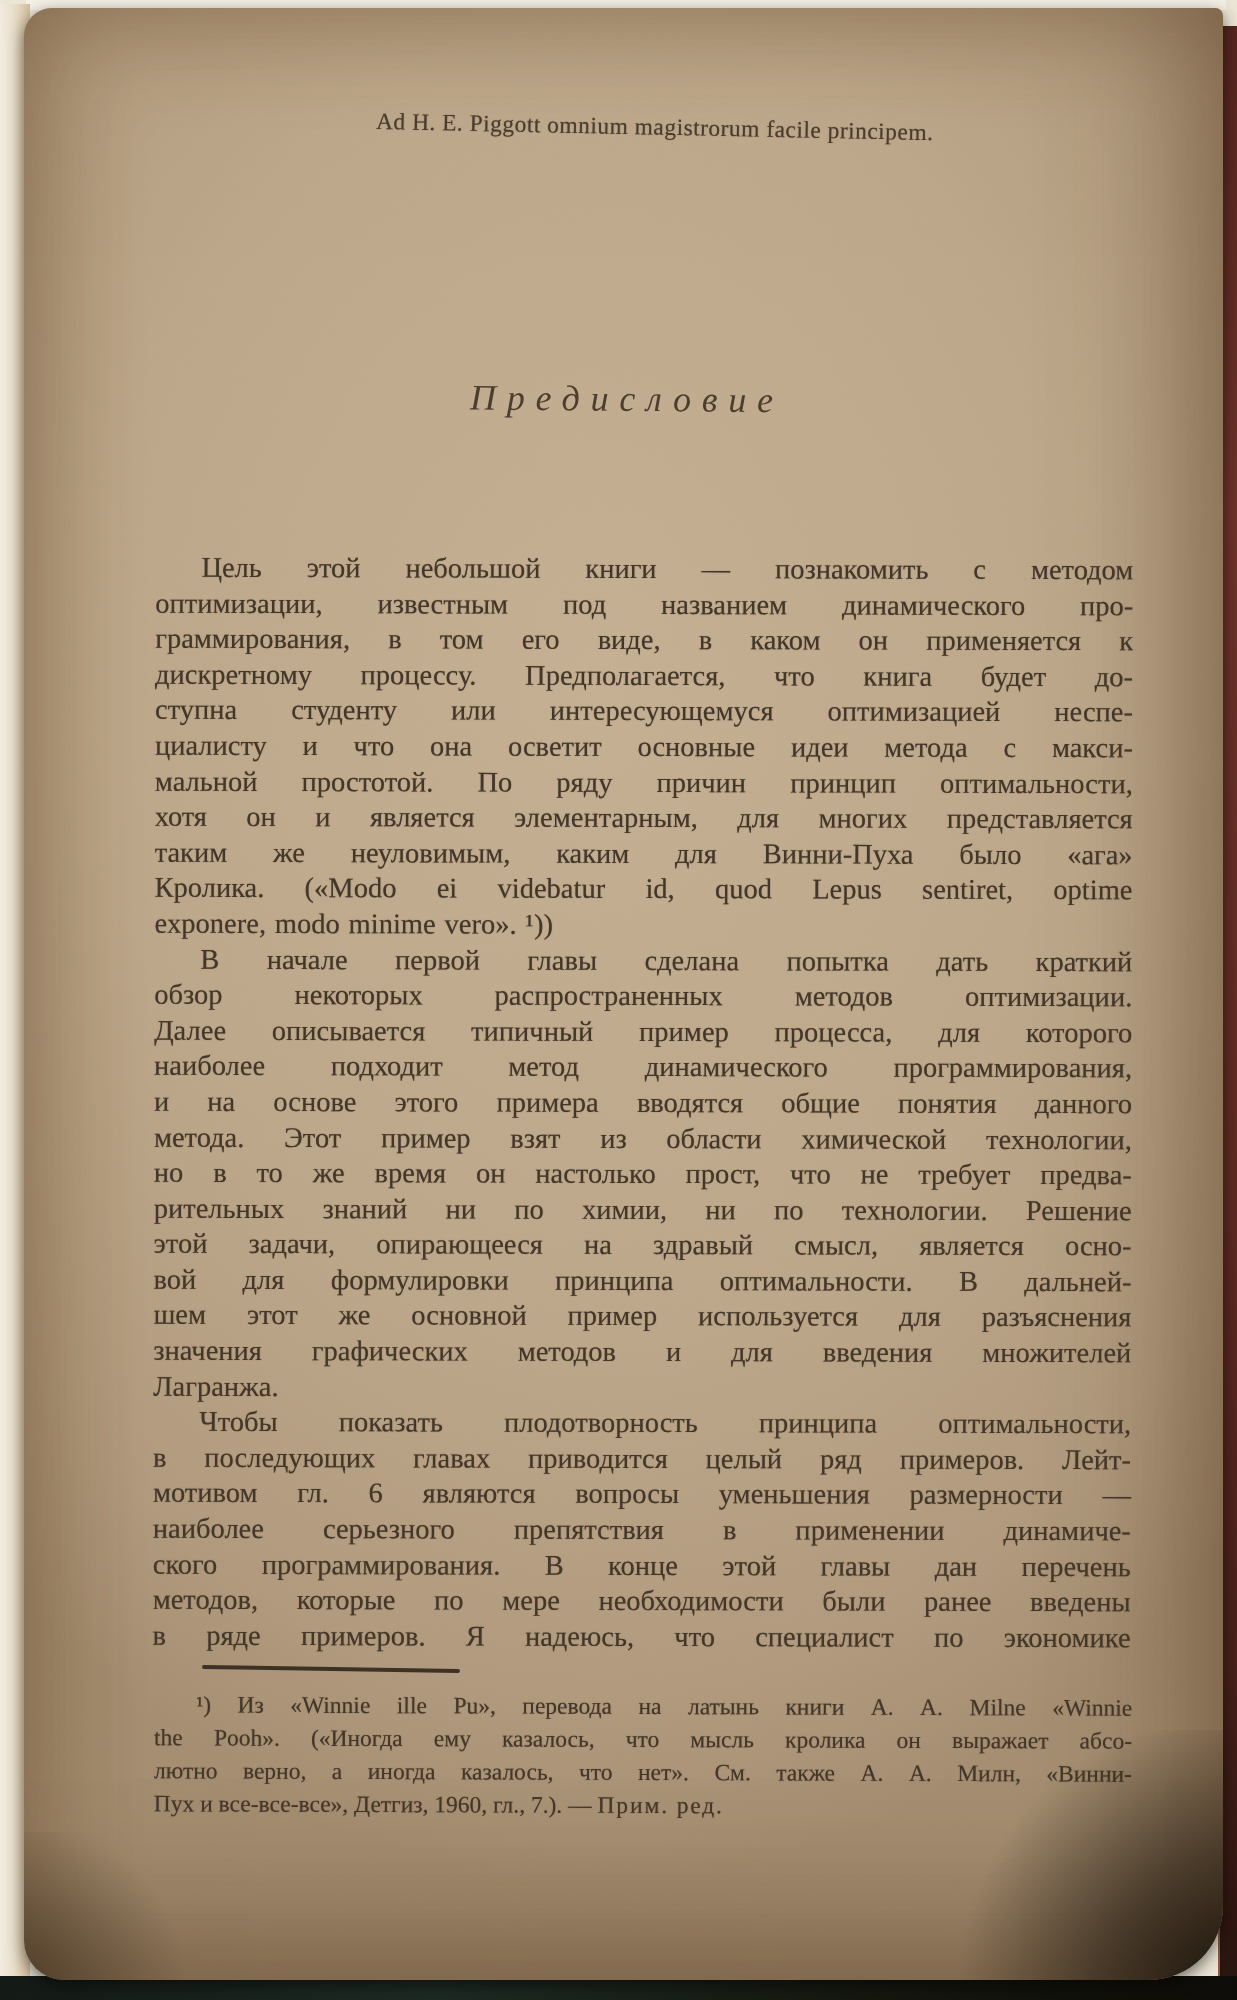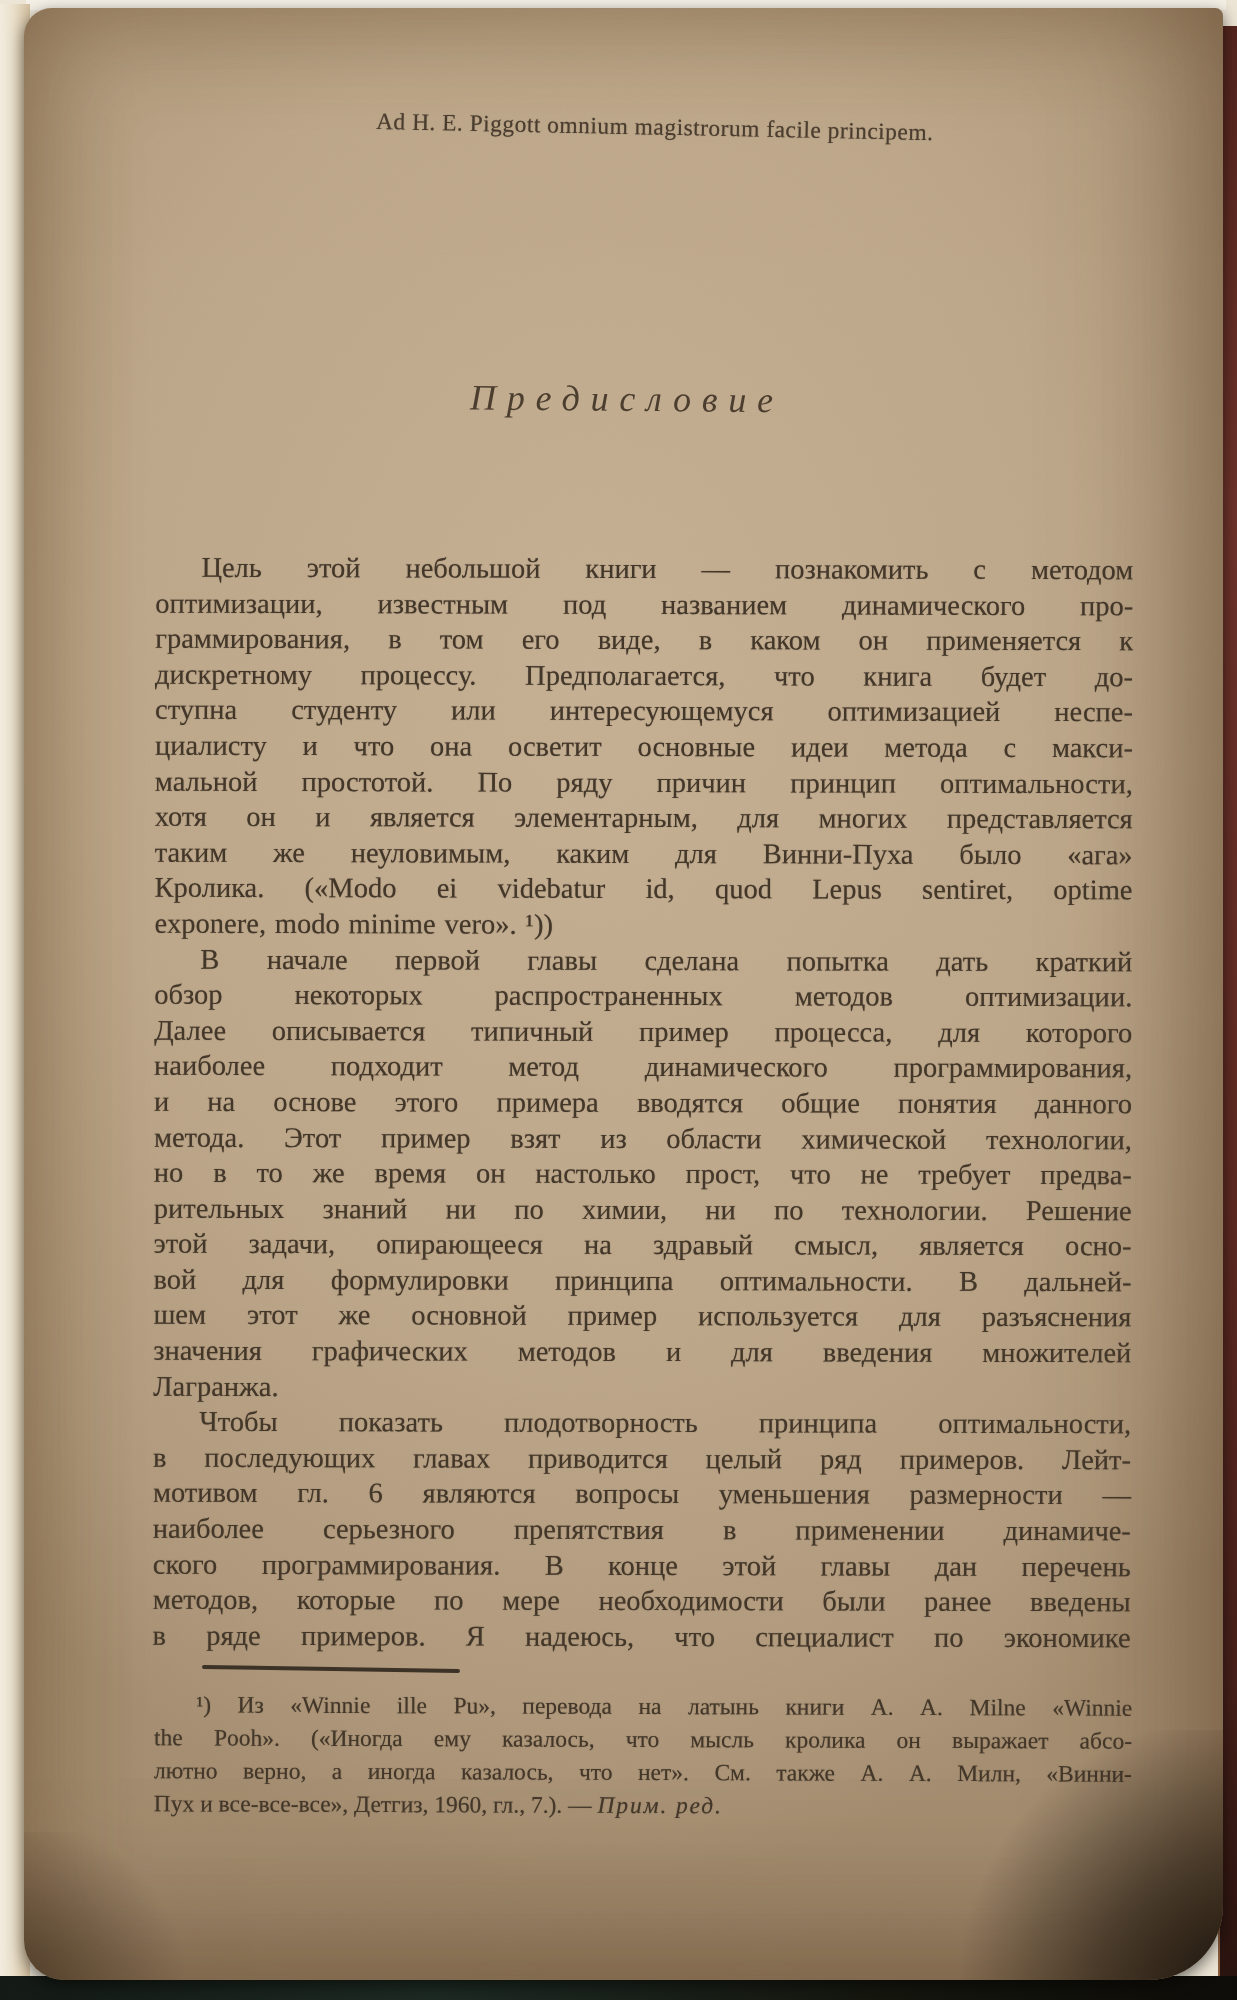--- a/index.html
+++ b/index.html
@@ -75,21 +75,21 @@
     position:absolute;left:178px;top:1659px;width:258px;height:3.5px;
     background:#3d3226;transform:rotate(.9deg);border-radius:2px;
   }
   .footnote{
     position:absolute;left:130px;top:1682px;width:978px;
     font-size:23.5px;line-height:33px;transform:rotate(.2deg);
   }
   .fl{text-align:justify;text-align-last:justify;}
   .fl.first{text-indent:42px;}
   .fl.last{text-align-last:left;}
-  .fl .ed-note{font-style:italic;letter-spacing:.08em;}
+  .fl .ed-note{letter-spacing:.08em;}
 </style>
 </head>
 <body>
 
 <div class="scene">
   <div class="edge-top"></div>
   <div class="edge-left"></div>
   <div class="edge-right"></div>
   <div class="edge-bottom"></div>
 

